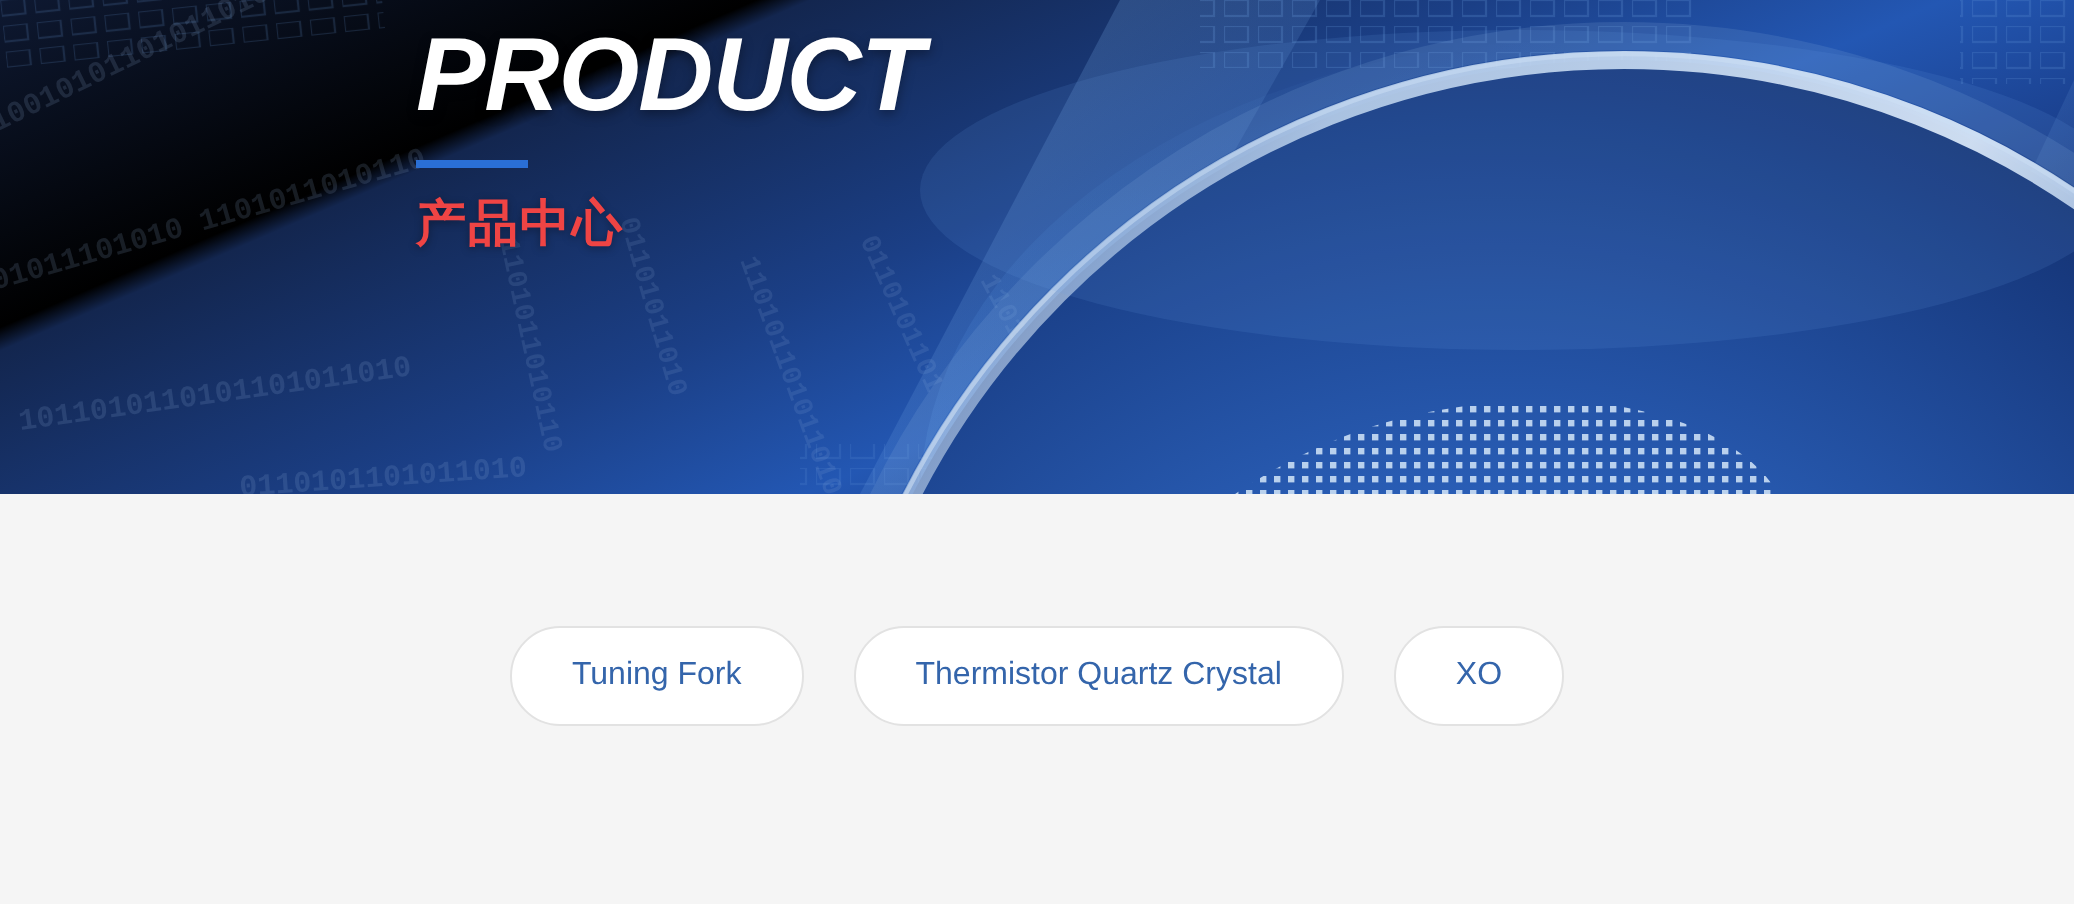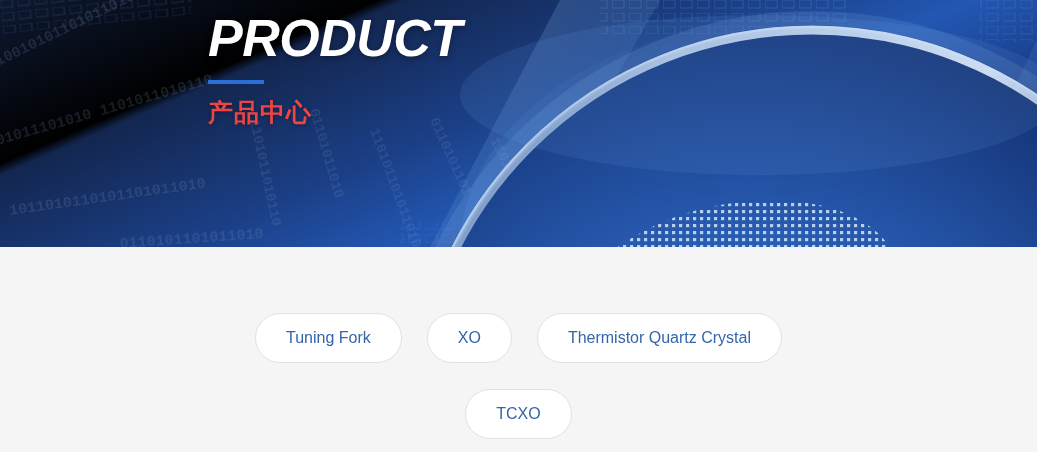--- a/index.html
+++ b/index.html
@@ -219,26 +219,23 @@
   </div>
 </div>
 
 <div class="categories">
 
   <div class="pill-row row-1">
     <div class="pill">
       <span>Tuning Fork</span>
     </div>
     <div class="pill">
+      <span>Thermistor Quartz Crystal</span>
+    </div>
+    <div class="pill">
       <span>XO</span>
     </div>
-    <div class="pill">
-      <span>Thermistor Quartz Crystal</span>
-    </div>
   </div>
 
   <div class="pill-row row-2">
-    <div class="pill">
-      <span>TCXO</span>
-    </div>
   </div>
 
 </div>
 
 </body></html>

